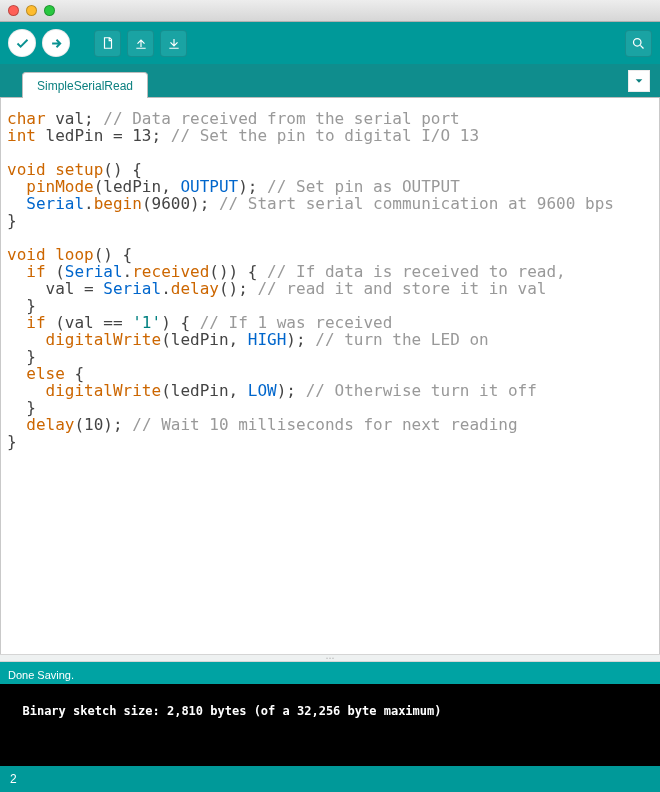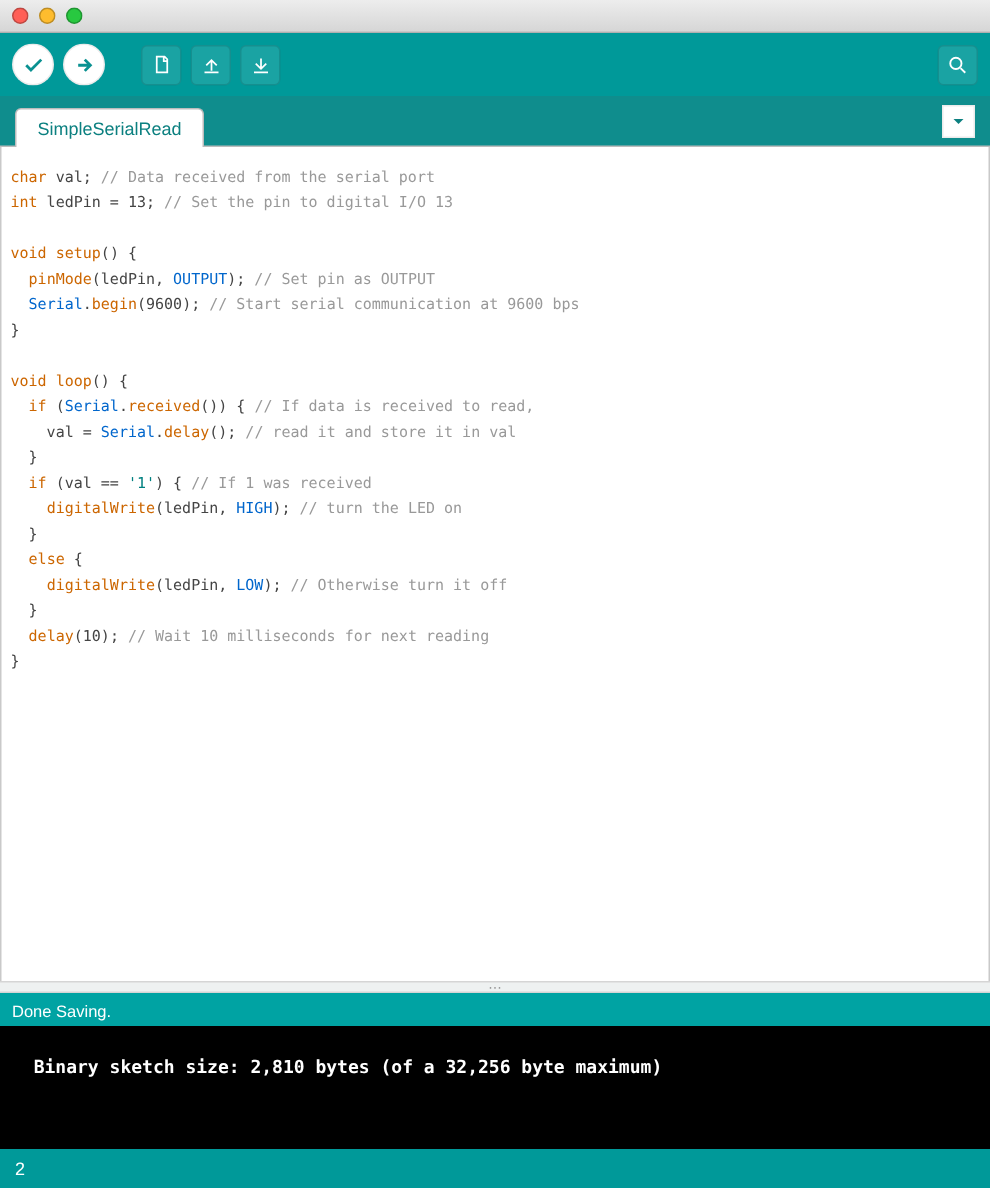--- a/index.html
+++ b/index.html
@@ -56,21 +56,21 @@
   }
   .tab {
     background: #fff;
     color: #0c8080;
     font-size: 12px;
     padding: 6px 14px 5px 14px;
     border-top-left-radius: 4px;
     border-top-right-radius: 4px;
     border: 1px solid #bcbcbc;
     border-bottom: none;
-    margin-left: 4px;
+    margin-left: 16px;
     position: relative;
     top: 1px;
   }
   .tab-spacer { flex:1; }
   .tab-menu {
     width: 22px; height:22px;
     background:#fff; display:flex; align-items:center; justify-content:center;
     margin-bottom:5px; margin-right:4px;
     color:#0c8080;
     border:1px solid rgba(0,0,0,.08);
@@ -78,21 +78,21 @@
   .editor {
     background:#fff;
     height: 556px;
     overflow: hidden;
     padding: 12px 6px 0 6px;
     border-left:1px solid #c9c9c9;
     border-right:1px solid #c9c9c9;
   }
   .code {
     font-family: Monaco, Menlo, Consolas, monospace;
-    font-size: 10px;
+    font-size: 16px;
     line-height: 17px;
     white-space: pre;
     color:#444;
   }
   .c-type { color:#cc6600; }
   .c-kw   { color:#cc6600; }
   .c-comm { color:#999999; }
   .c-fn   { color:#cc6600; }
   .c-num  { color:#444; }
   .c-const{ color:#0066cc; }

